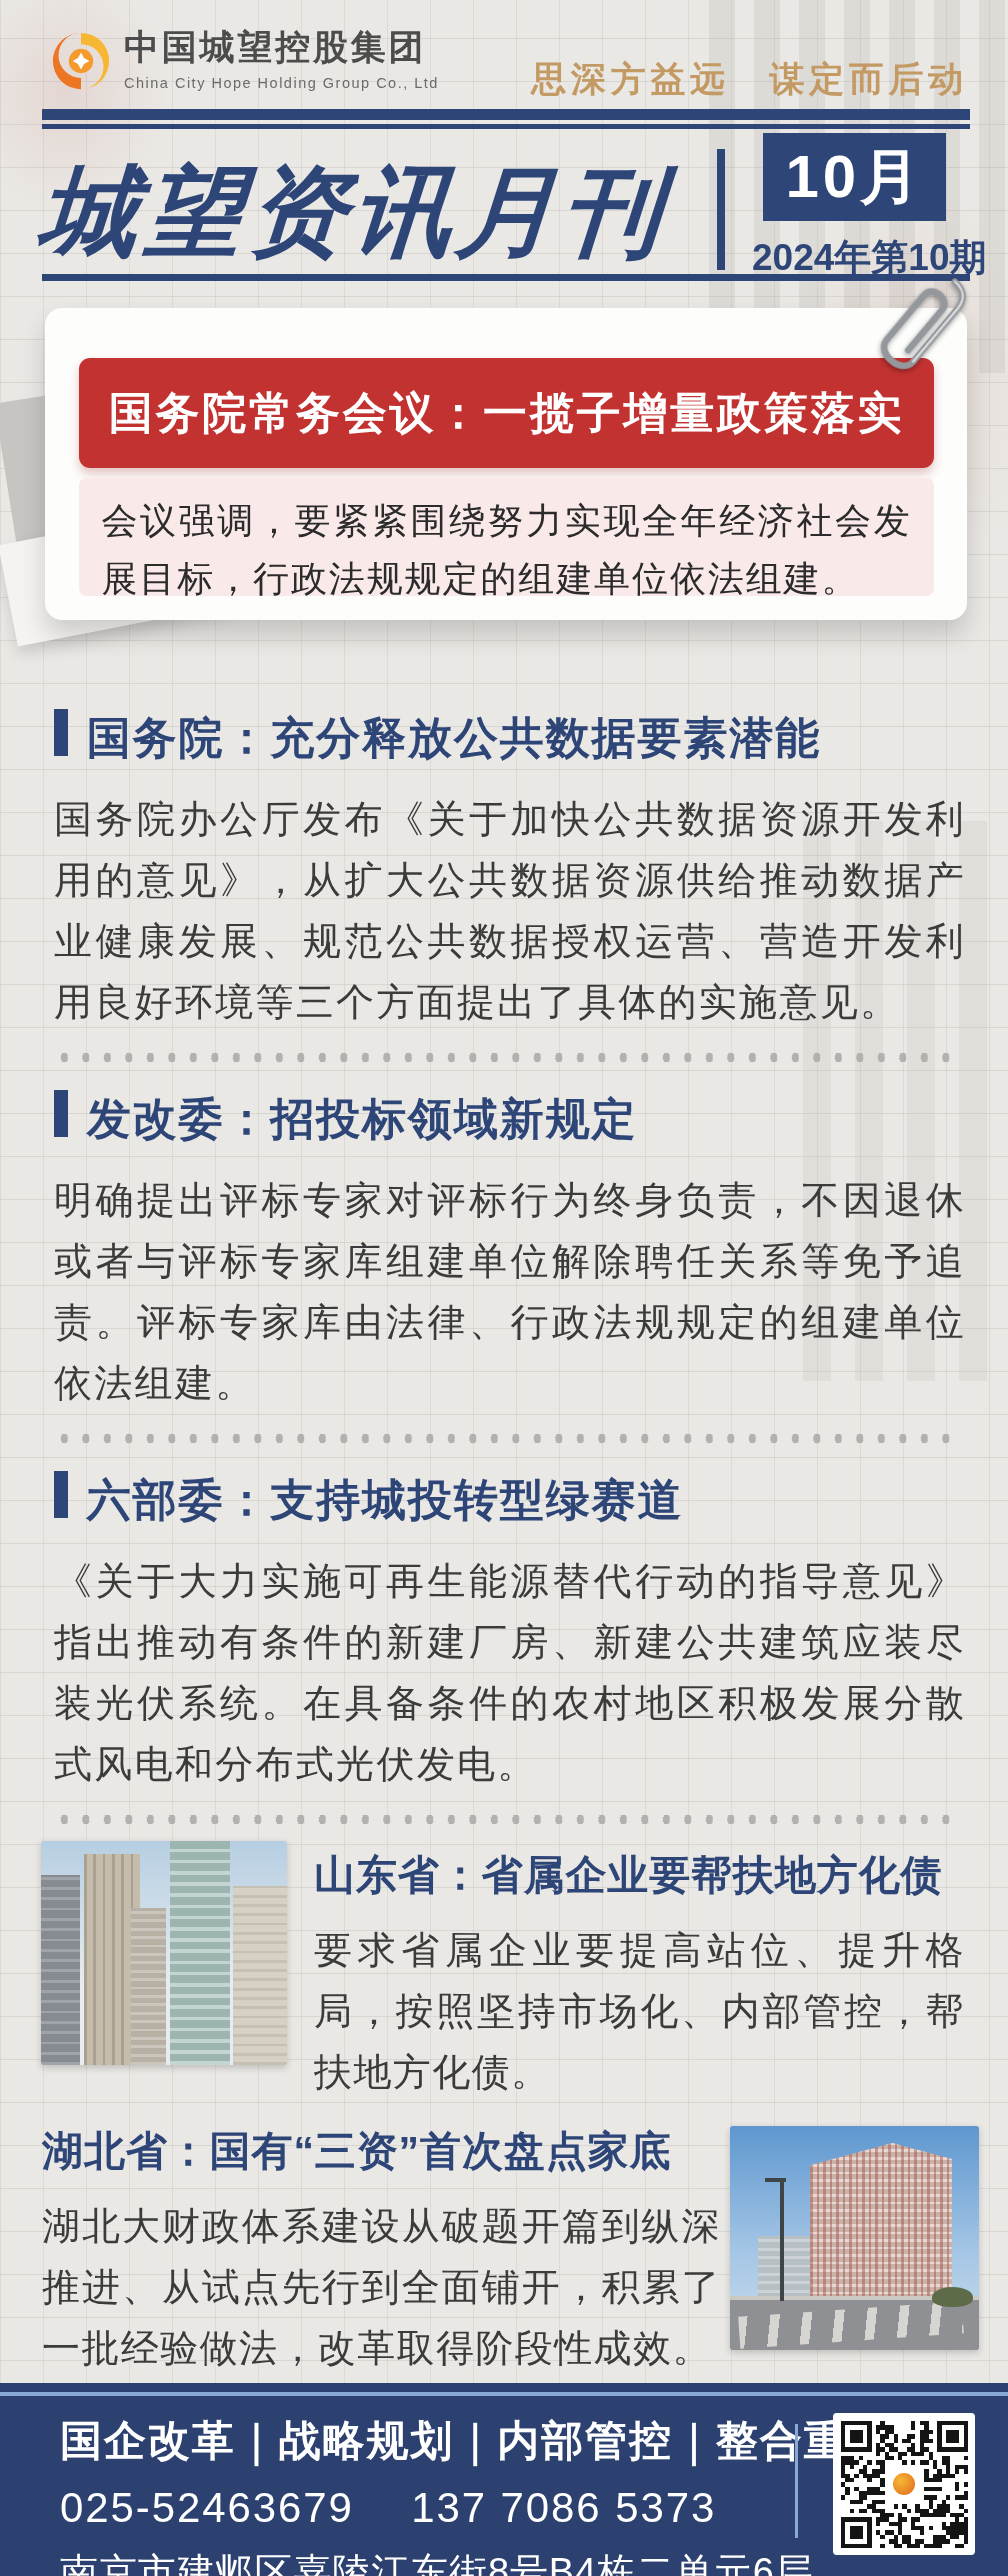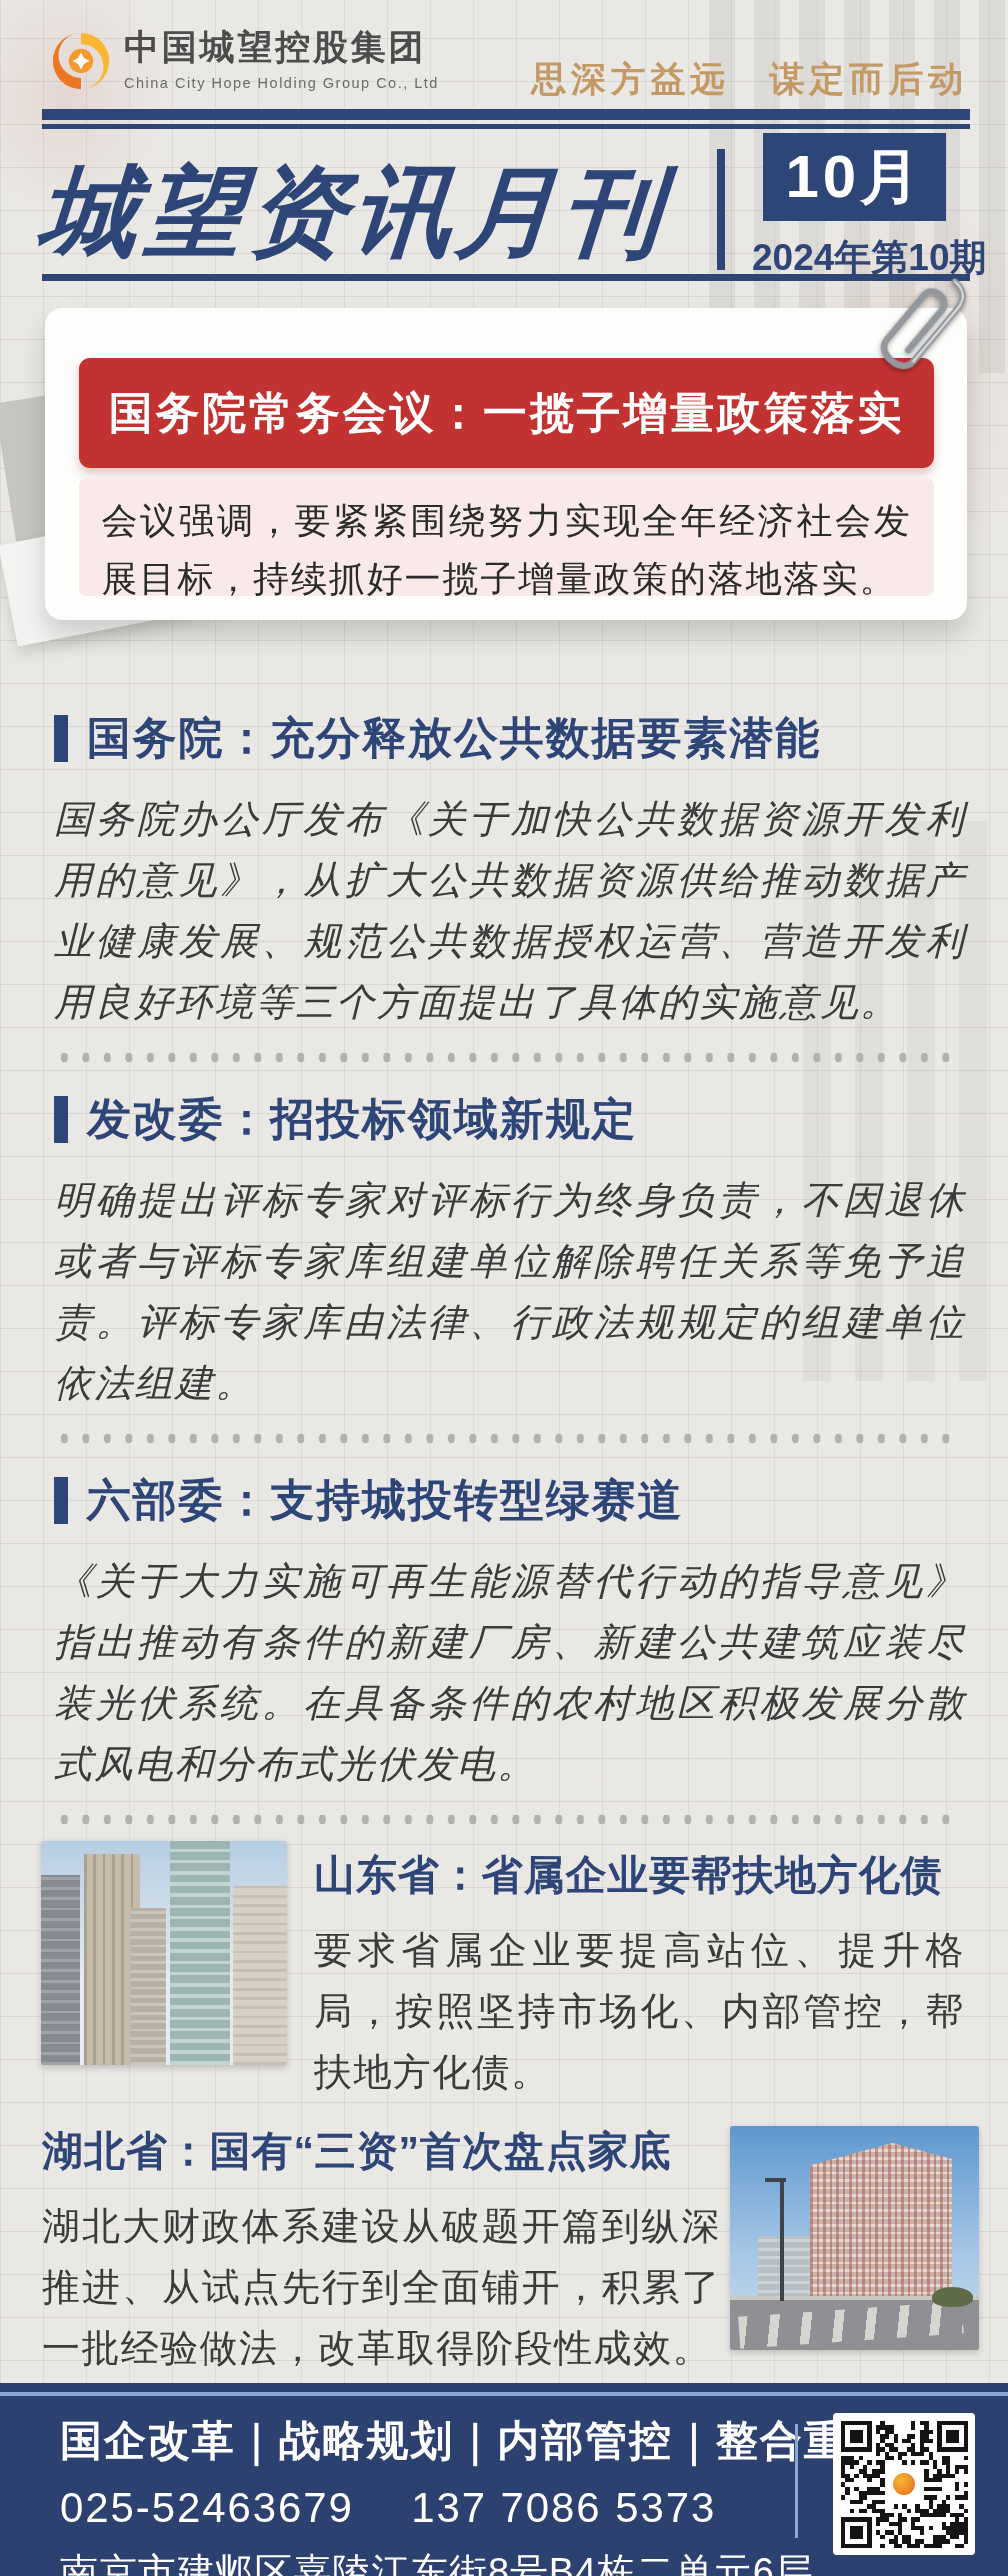--- a/index.html
+++ b/index.html
@@ -54,24 +54,24 @@
     border-radius:11.2px; color:#fff; font-size:44px; font-weight:700; letter-spacing:2.8px;
     display:flex; align-items:center; justify-content:center; box-shadow:0 5.6px 9.3px rgba(150,40,35,.25); }
   .highlight-body { position:absolute; left:34px; top:170px; width:855px; height:118px; background:#f9e9e8;
     border-radius:7.5px; padding:14px 22.4px 0; font-size:36px; color:#2b2b2b; line-height:1.62;
     letter-spacing:1.9px; text-align:justify; }
   .paperclip { position:absolute; left:885px; top:259px; width:65px; height:140px;
     transform:rotate(40deg); filter:drop-shadow(1.9px 2.8px 2.8px rgba(0,0,0,.35)); z-index:5; }
 
   
   .section { position:absolute; left:54px; width:912px; }
-  .section-head { display:flex; align-items:center; }
+  .section-head { display:flex; align-items:flex-start; }
   .section-head .head-bar { width:14px; height:47px; background:#2d4577; margin-right:18.7px; flex:0 0 auto; }
   .section-head .head-text { font-size:44px; font-weight:700; color:#2d4577; letter-spacing:1.9px; white-space:nowrap; }
-  .section-body { margin-top:20.5px; font-size:38px; color:#3b3b3b; line-height:1.61; letter-spacing:2.3px; text-align:justify;font-style:italic; }
+  .section-body { margin-top:20.5px; font-size:38px; color:#3b3b3b; line-height:1.61; letter-spacing:2.3px; text-align:justify; }
   .dotted { margin-top:18.7px; height:11.2px; width:898px;
     background:radial-gradient(ellipse 3.7px 5.1px at 10.3px 5.6px, #b3b1ad 98%, transparent) repeat-x;
     background-size:21.5px 11.2px; }
   .sec-1 { top:709px; } .sec-2 { top:1090px; } .sec-3 { top:1471px; }
 
   
   .news-heading { font-size:41px; font-weight:700; color:#2d4577; letter-spacing:0.9px; white-space:nowrap; }
   .news-body { font-size:38px; color:#3b3b3b; line-height:1.6; letter-spacing:1.4px; text-align:justify; margin-top:17px; }
   .news-1-text { position:absolute; left:314px; top:1848px; width:651px; }
   .news-2-text { position:absolute; left:42px;  top:2124px; width:679px; }
@@ -152,21 +152,21 @@
   <div class="masthead">城望资讯月刊</div>
   <div class="masthead-divider"></div>
   <div class="month-badge">10月</div>
   <div class="issue">2024年第10期</div>
   <div class="header-line"></div>
 
   <div class="paper-ghost1"></div>
   <div class="paper-ghost2"></div>
   <div class="highlight-card">
     <div class="highlight-title">国务院常务会议：一揽子增量政策落实</div>
-    <div class="highlight-body">会议强调，要紧紧围绕努力实现全年经济社会发展目标，持续抓好一揽子增量政策的落地落实。</div>
+    <div class="highlight-body">会议强调，要紧紧围绕努力实现全年经济社会发展目标，行政法规规定的组建单位依法组建。</div>
   </div>
   <svg class="paperclip" viewBox="0 0 70 150">
     <path d="M33 10 C47 10 54 18 54 31 L54 105 C54 124 17 124 17 105 L17 42 C17 28 42 28 42 42 L42 99" fill="none" stroke="#94979b" stroke-width="7" stroke-linecap="round"></path>
     <path d="M33 10 C47 10 54 18 54 31 L54 105" fill="none" stroke="#d8dadd" stroke-width="2.5" stroke-linecap="round"></path>
   </svg>
 
   <div class="section sec-1">
     <div class="section-head">
       <div class="head-bar"></div>
       <div class="head-text">国务院：充分释放公共数据要素潜能</div>

